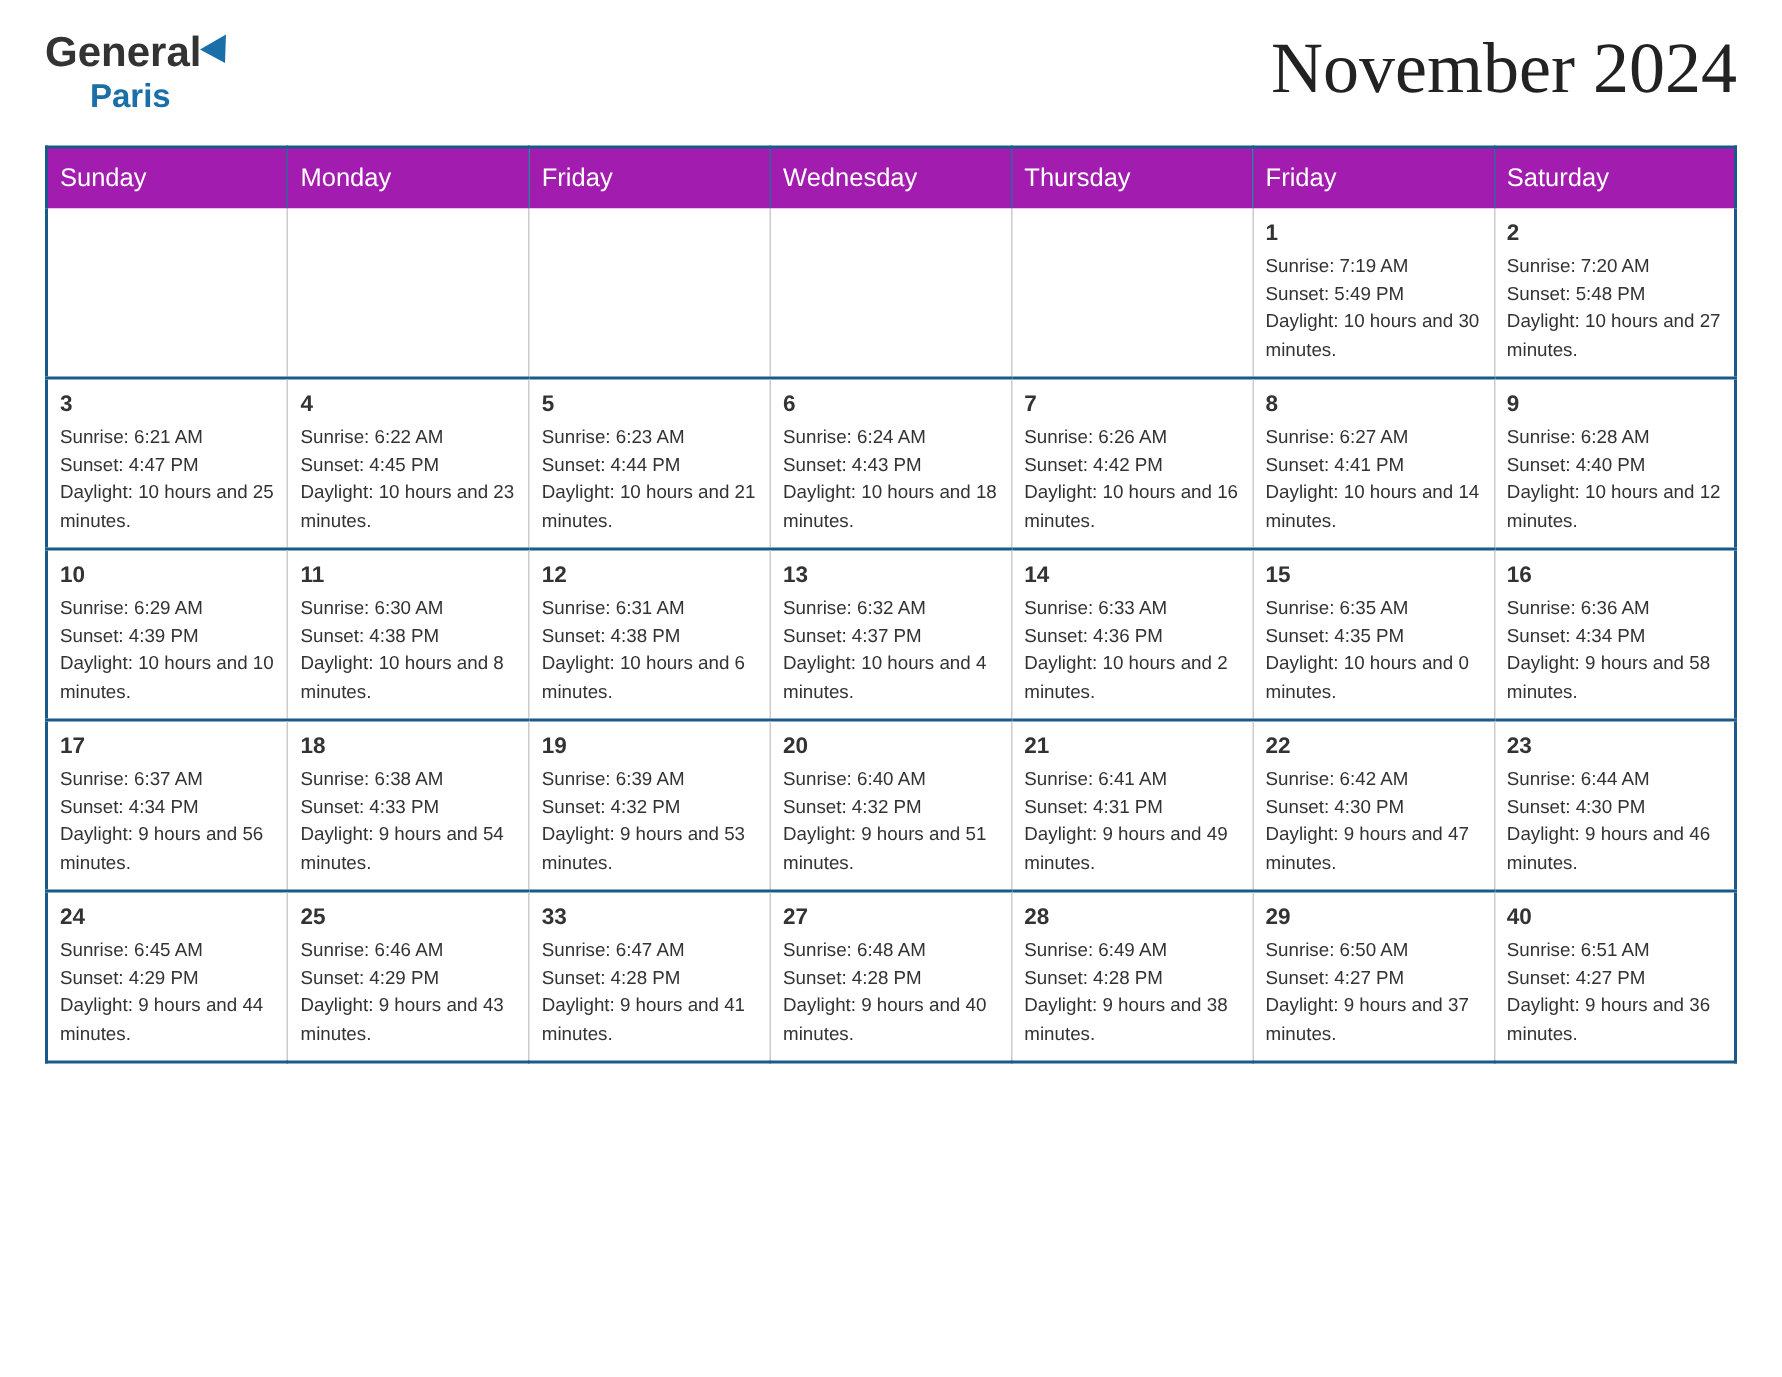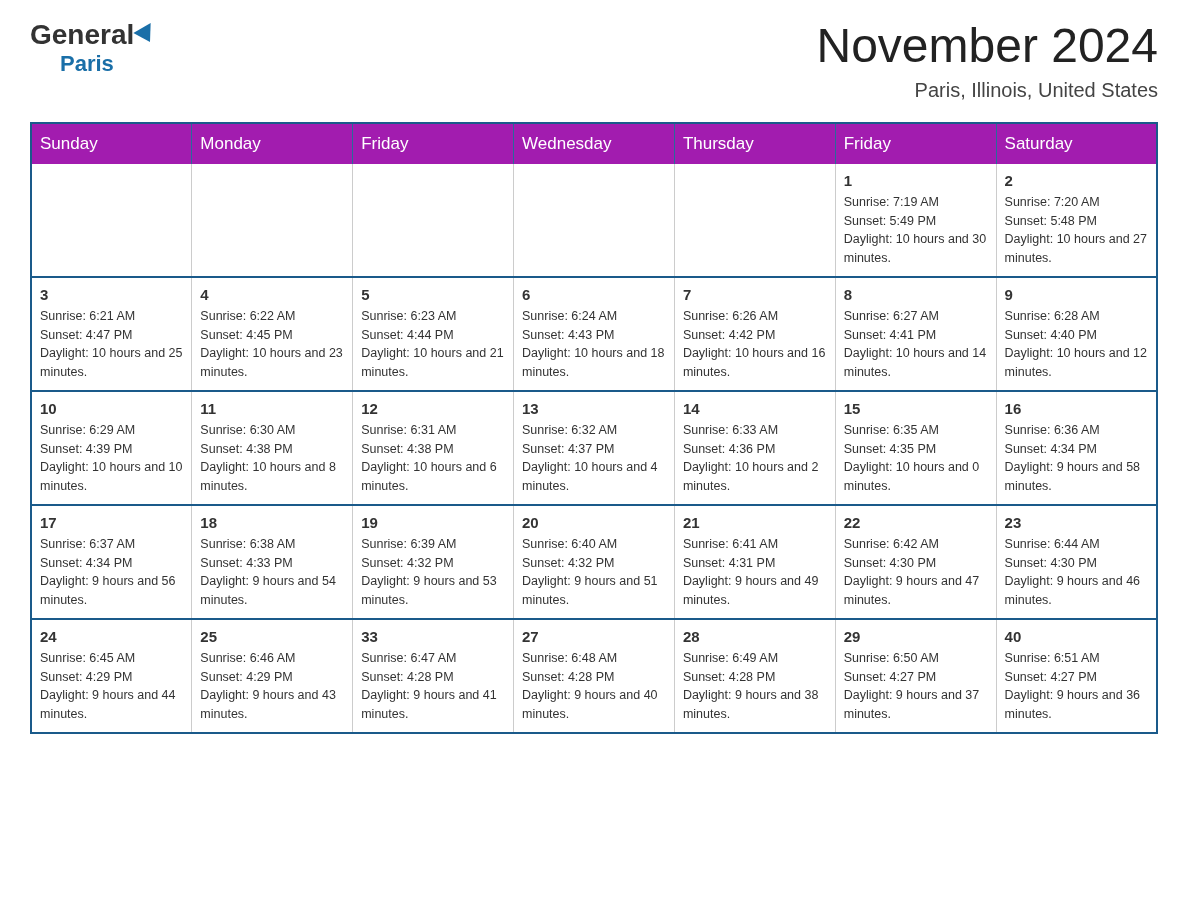--- a/index.html
+++ b/index.html
@@ -44,21 +44,21 @@
       border-left: 10px solid transparent;
       border-right: 10px solid transparent;
       border-top: 16px solid #1a6fa8;
       margin-left: 2px;
       vertical-align: middle;
       transform: rotate(-30deg);
       position: relative;
       top: -2px;
     }
     .title-area {
-      text-align: right;
+      font-family: Liberation Serif, serif;
     }
     .month-title {
       font-size: 48px;
       font-weight: normal;
       color: #222;
       line-height: 1.1;
     }
     .location {
       font-size: 20px;
       color: #444;
@@ -118,21 +118,20 @@
 
 <div class="header">
   <div class="logo">
     <div class="logo-general">
       General<span class="logo-triangle"></span>
     </div>
     <div class="logo-blue">Paris</div>
   </div>
   <div class="title-area">
     <div class="month-title">November 2024</div>
-    <div class="location">Paris, Illinois, United States</div>
   </div>
 </div>
 
 <table class="calendar">
   <thead>
     <tr>
       <th>Sunday</th>
       <th>Monday</th>
       <th>Friday</th>
       <th>Wednesday</th>

